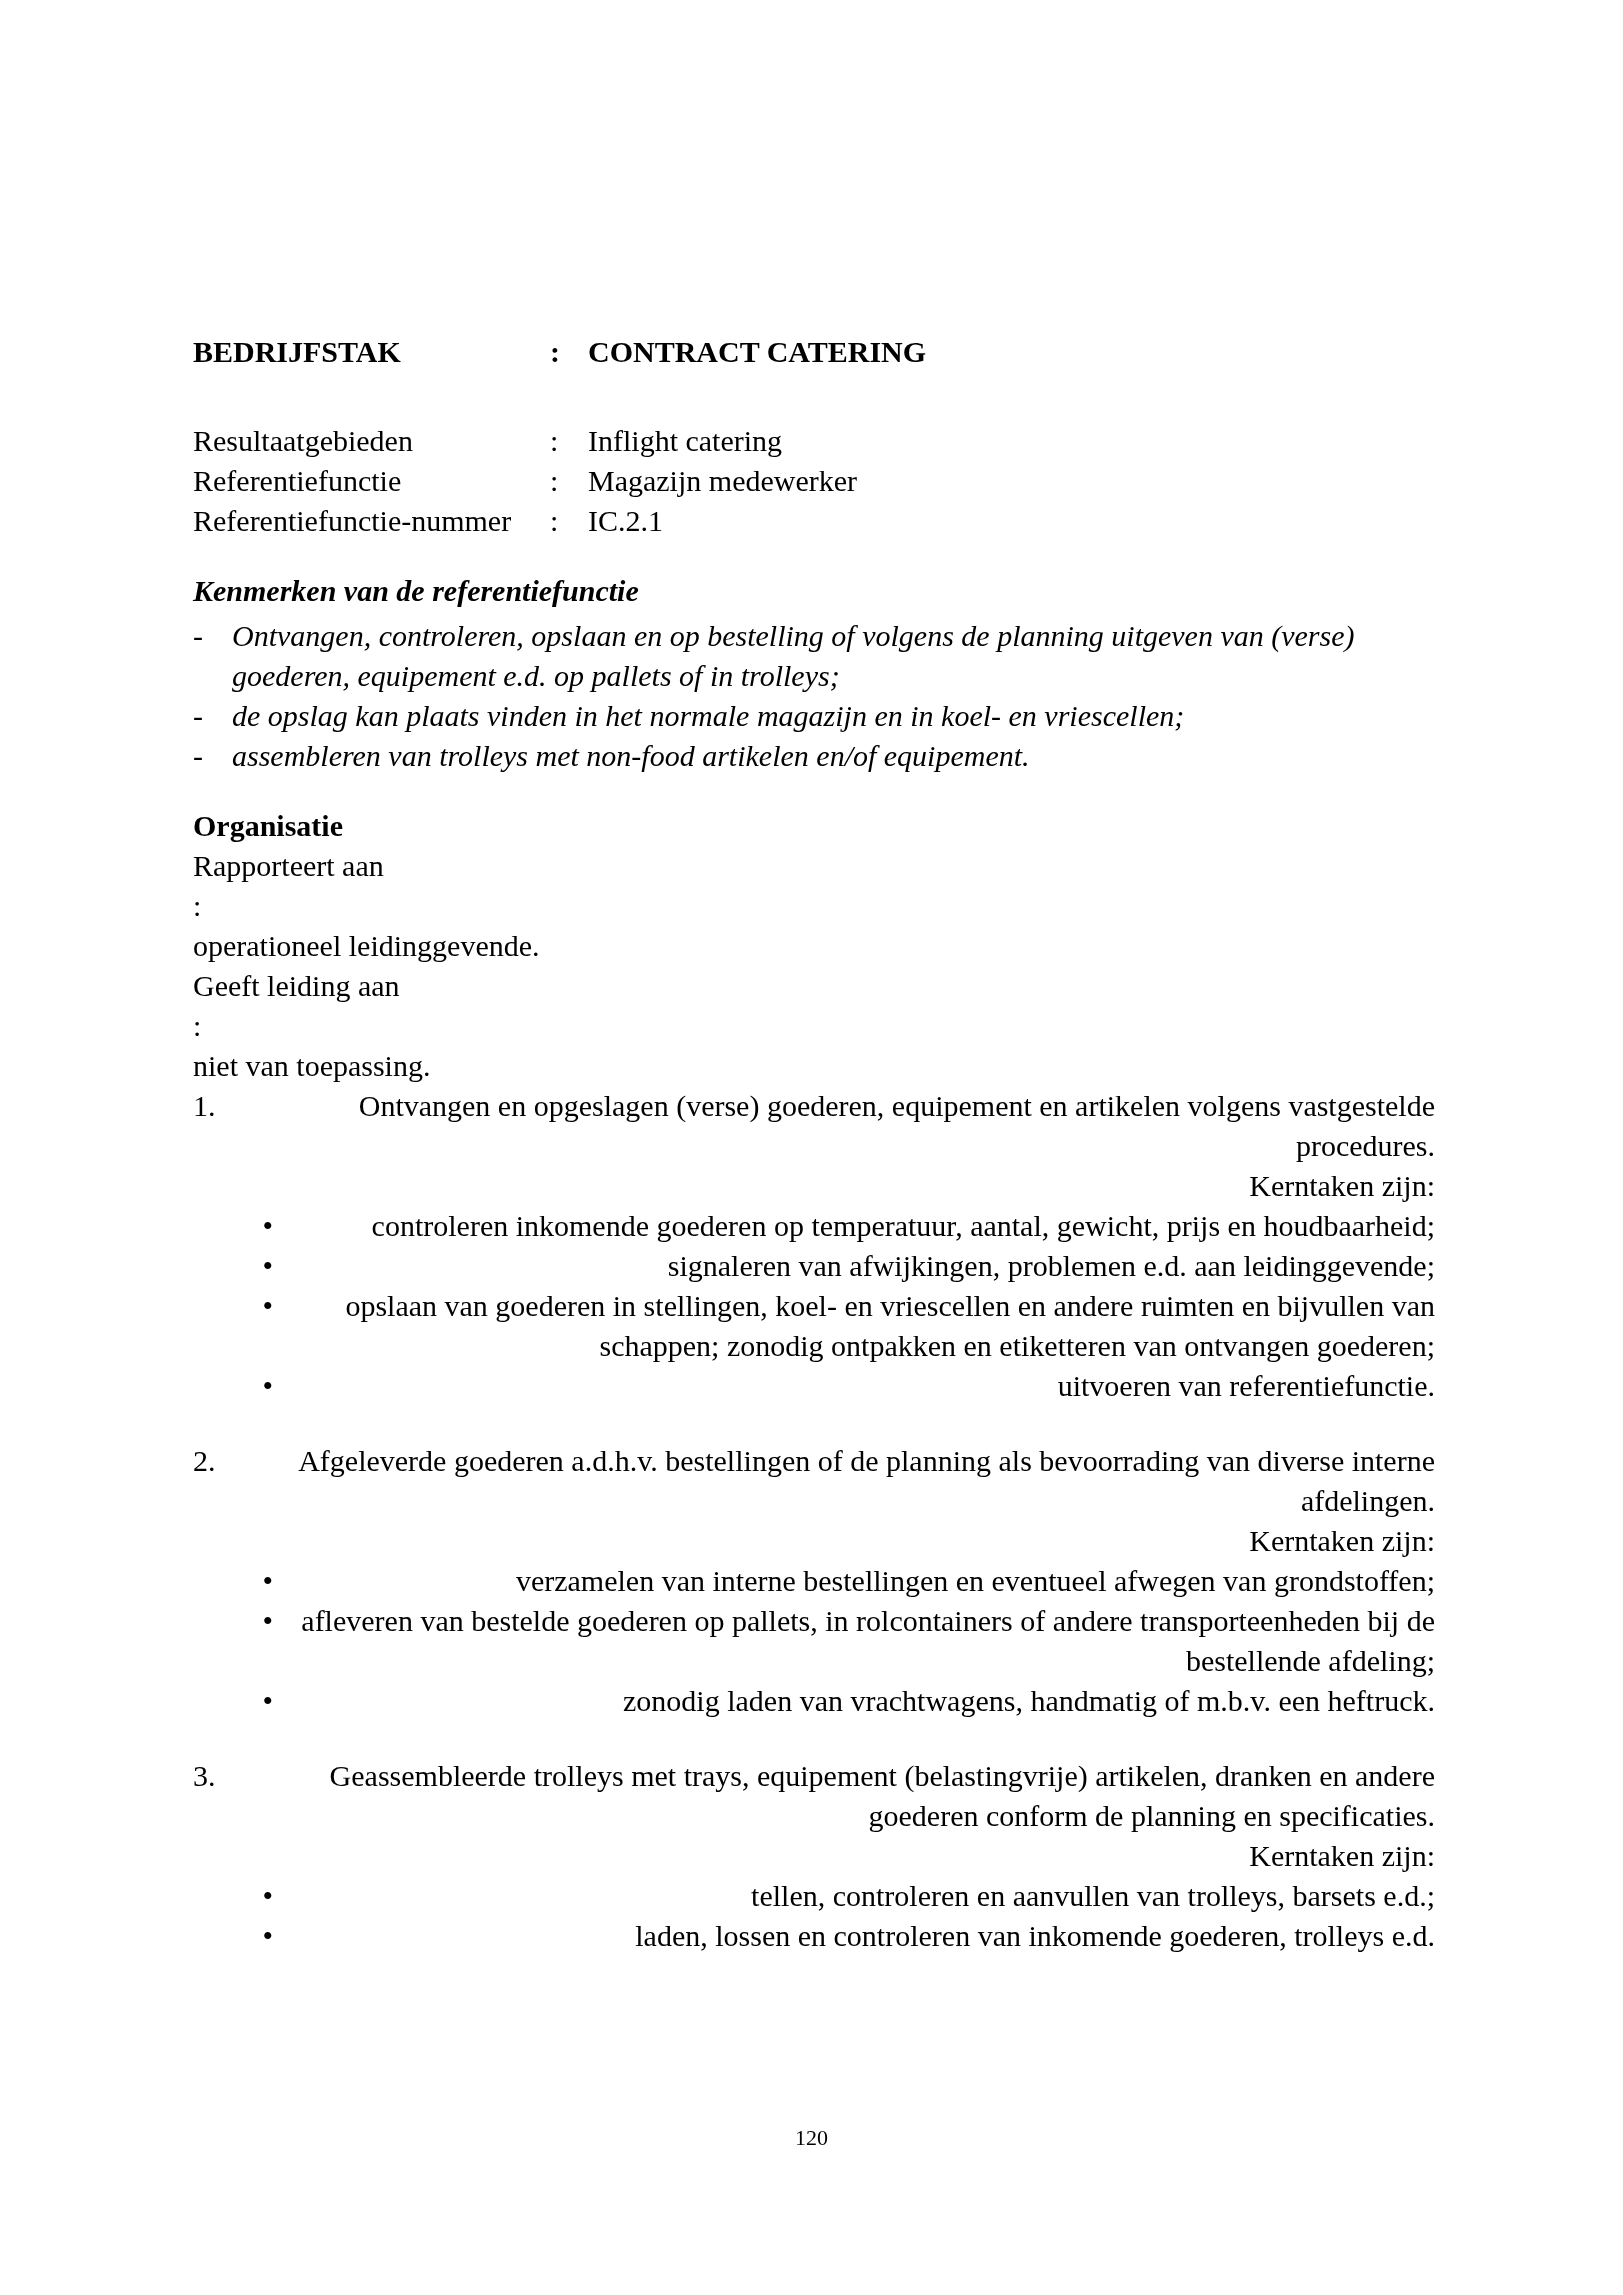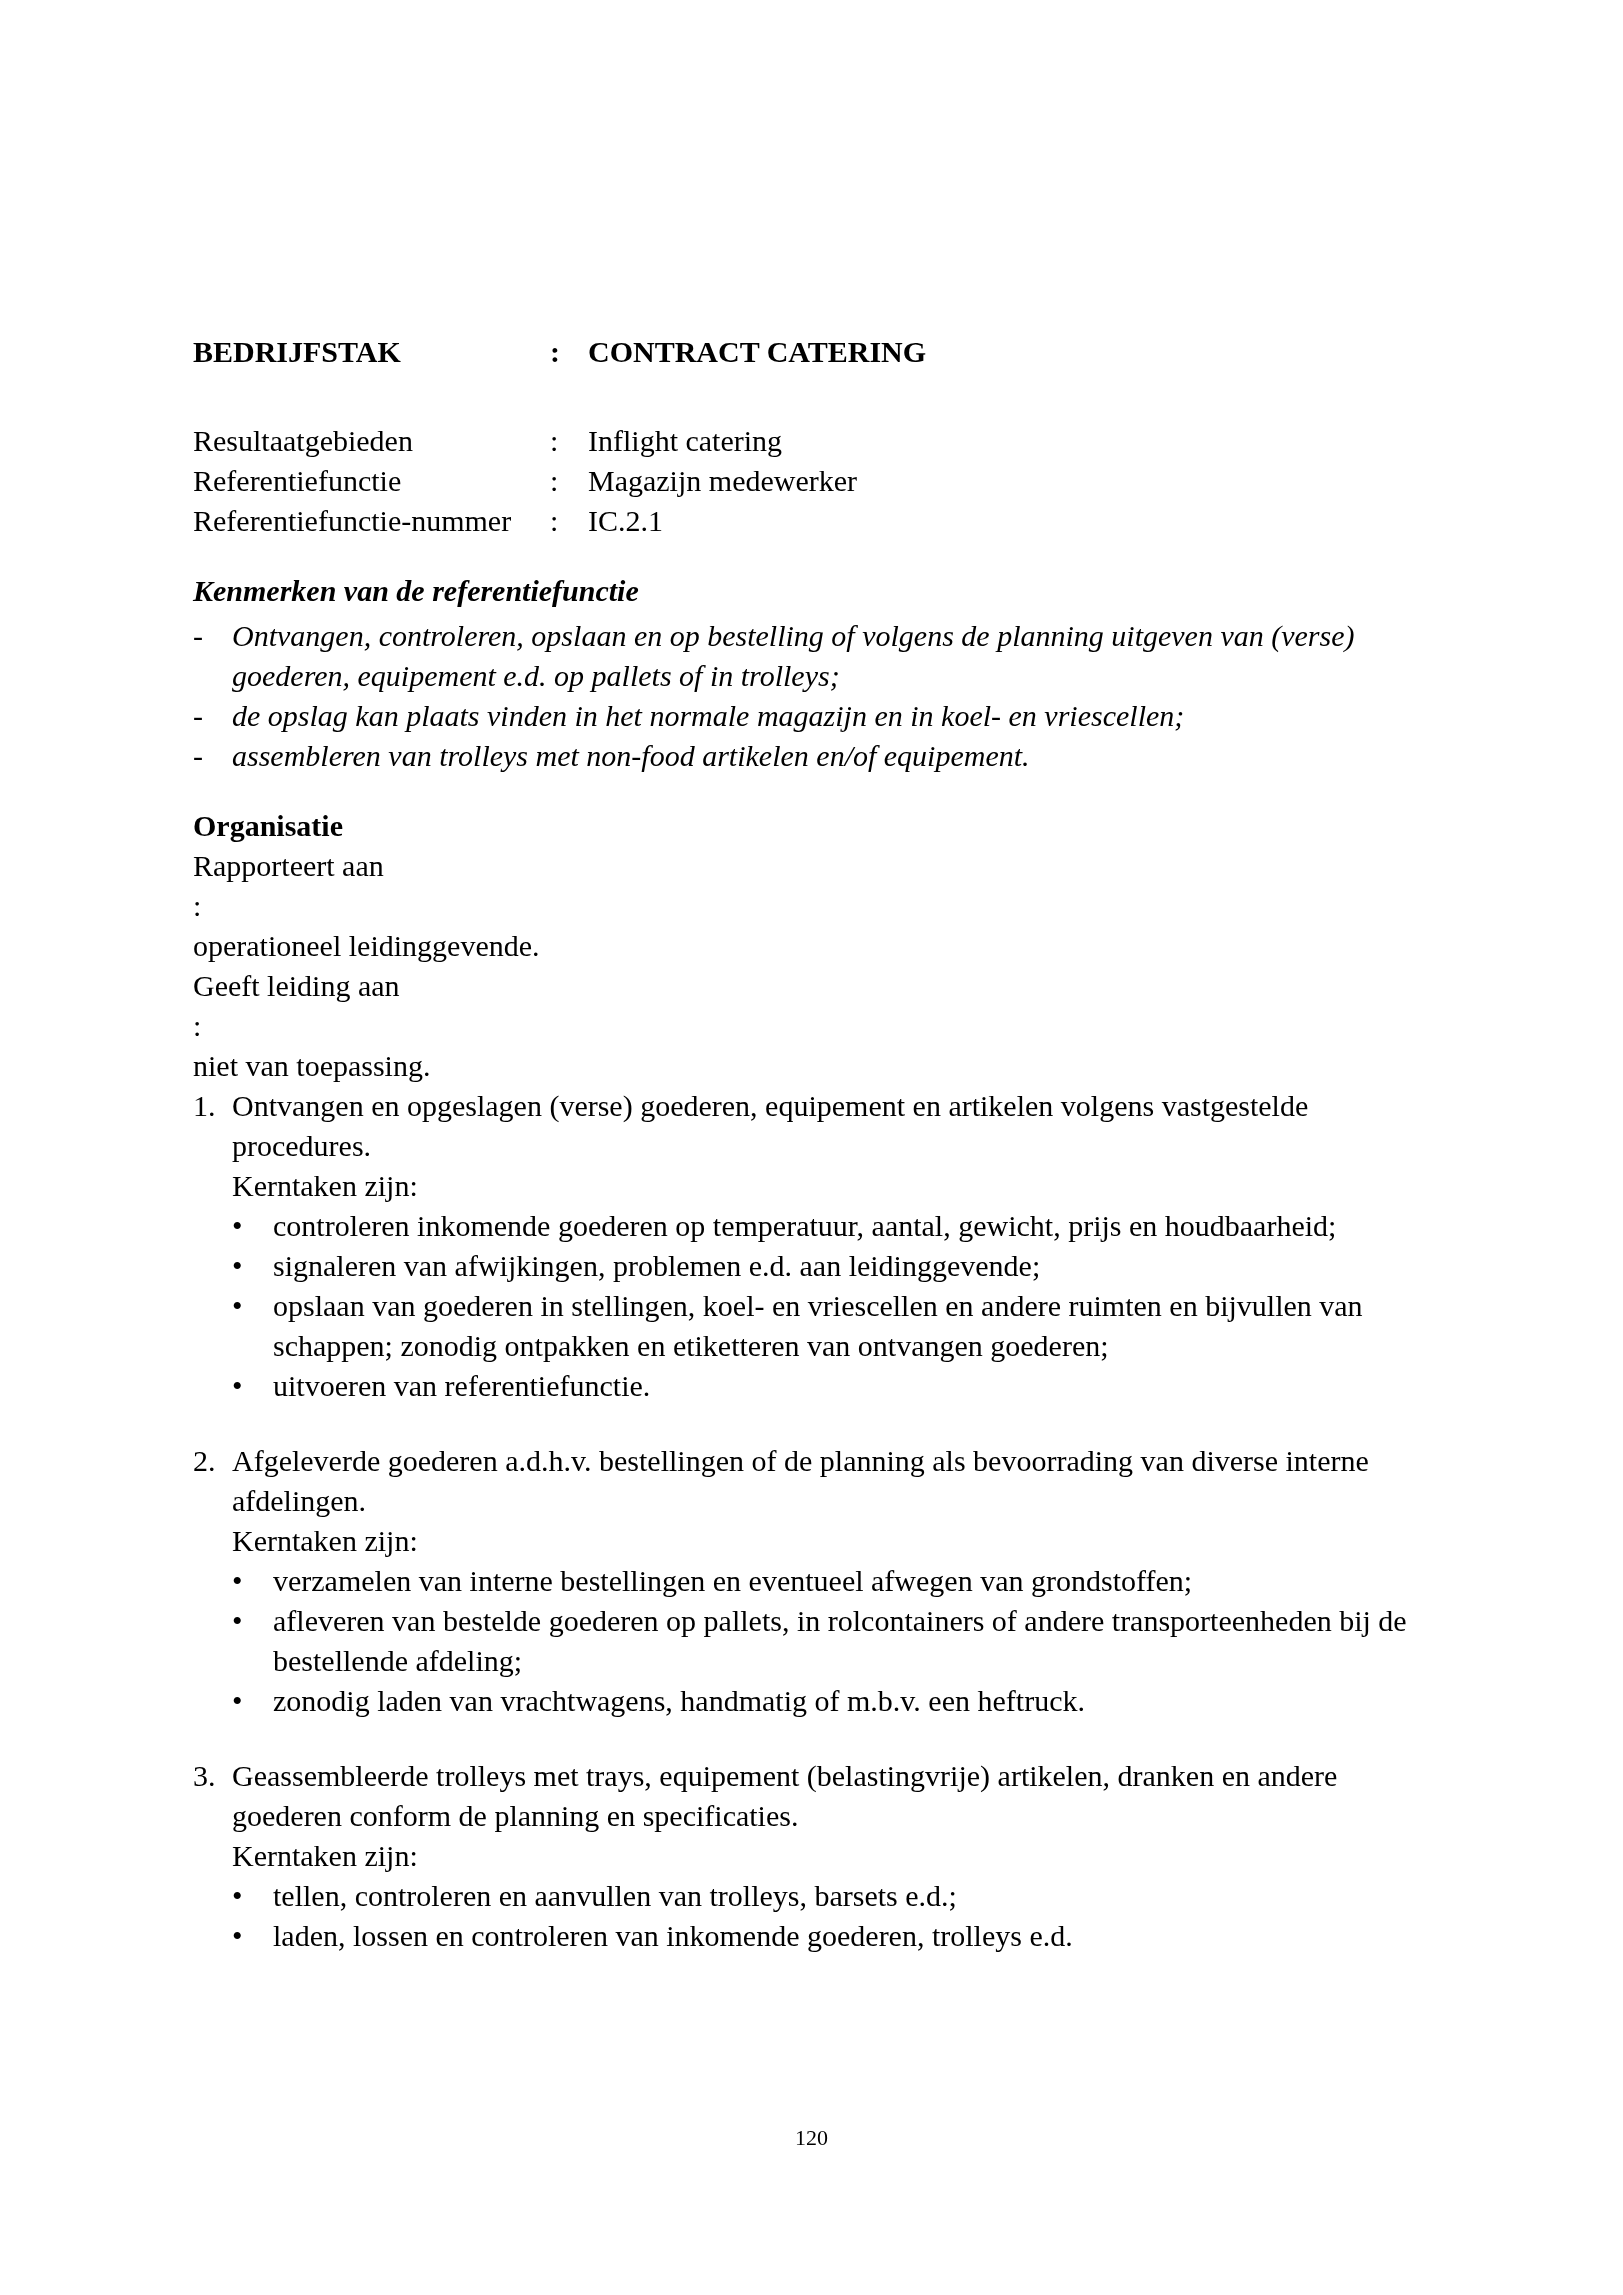--- a/index.html
+++ b/index.html
@@ -53,21 +53,21 @@
   .org-title { margin-top: 30px; }
   .orow { display: flex; flex-direction: column; }
   .orow .lbl { width: 224px; flex: none; }
   .orow .col { width: 52px; flex: none; }
   .orow .val { flex: 1; }
 
   .resultaat-title { margin-top: 31px; }
   .nitem { display: flex; }
   .nitem + .nitem { margin-top: 35px; }
   .nitem .num { width: 39px; flex: none; }
-  .nitem .nbody { flex: 1; }
+  .nitem .nbody { flex: 1; text-align: right; }
   .bitem { display: flex; }
   .bitem .bullet { width: 41px; flex: none; }
   .bitem .btext { flex: 1; }
 
   .footer {
     position: absolute;
     top: 2086px;
     left: 0;
     width: 100%;
     text-align: center;

